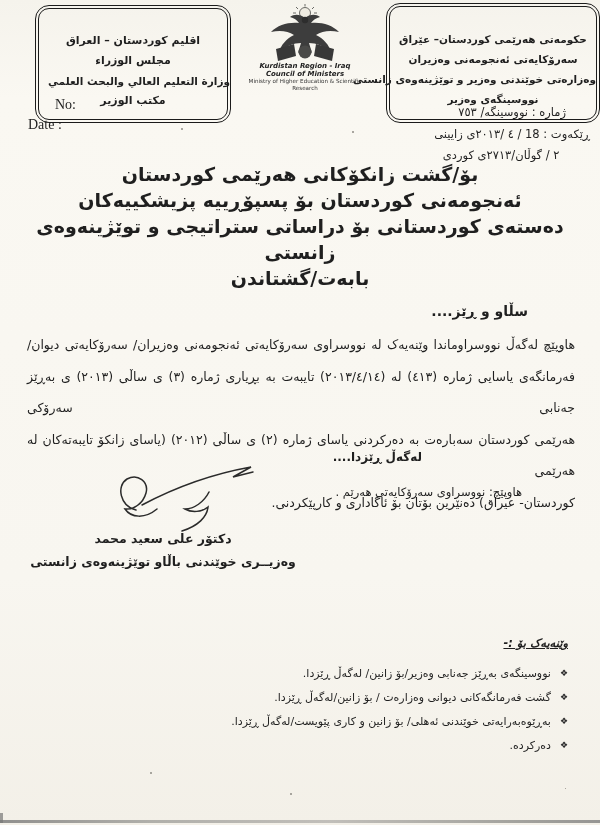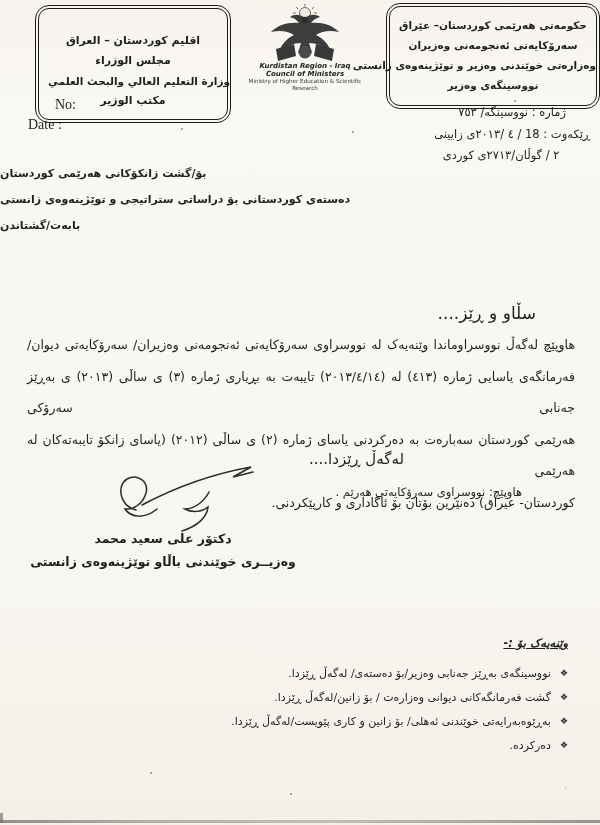--- a/index.html
+++ b/index.html
@@ -9,39 +9,39 @@
     font-family:"DejaVu Sans",sans-serif;color:#1f1f1f;
   }
   
   .hdr-box{
     position:absolute;border:4px double #1b1b1b;border-radius:14px;
     direction:rtl;text-align:center;font-weight:bold;overflow:visible;
   }
   .hdr-box .ln{white-space:nowrap;}
   .hdr-box-left{left:35px;top:5px;width:188px;height:88px;padding-top:22px;font-size:11px;line-height:20px;}
   .hdr-box-left .ln:nth-child(3){font-size:10.5px;position:relative;left:6px;}
-  .hdr-box-right{left:386px;top:3px;width:206px;height:90px;padding-top:8px;font-size:10.5px;line-height:20px;}
+  .hdr-box-right{left:386px;top:3px;width:206px;height:90px;padding-top:22px;font-size:10.5px;line-height:20px;}
   .emblem{position:absolute;left:238px;top:2px;width:134px;text-align:center;}
   .emblem svg{display:block;margin:0 auto;}
   .emblem .cap1,.emblem .cap2{font-size:7px;font-weight:bold;line-height:8px;color:#222;font-style:italic;}
   .emblem .cap3{font-size:5.6px;line-height:7px;color:#333;}
   
   .ref-no{position:absolute;left:55px;top:97px;font-family:"Liberation Serif",serif;font-size:14px;}
   .ref-date{position:absolute;left:28px;top:117px;font-family:Liberation Serif, serif;font-size:14px;}
   .ref-right{position:absolute;right:10px;top:102px;direction:rtl;text-align:center;font-size:11.5px;line-height:21.5px;}
   .ref-right .ln3{padding-right:22px;}
   
-  .title-block{position:absolute;left:0;right:0;top:161px;text-align:left;direction:rtl;
-    font-weight:bold;font-size:11px;line-height:26px;}
+  .title-block{position:absolute;left:0;right:0;top:161px;text-align:center;direction:rtl;
+    font-weight:bold;font-size:19px;line-height:26px;}
   
-  .salutation{position:absolute;right:64px;top:303px;direction:rtl;font-weight:normal;font-size:17px;}
+  .salutation{position:absolute;right:72px;top:303px;direction:rtl;font-weight:bold;font-size:14px;}
   .body-text{position:absolute;left:27px;right:25px;top:329px;direction:rtl;font-size:12.5px;line-height:31.5px;}
   .body-text .jl{text-align:justify;text-align-last:justify;}
   .body-text .last{text-align:right;text-align-last:right;}
-  .closing{position:absolute;right:196px;top:450px;direction:rtl;font-weight:normal;font-size:15px;}
+  .closing{position:absolute;right:178px;top:450px;direction:rtl;font-weight:bold;font-size:12px;}
   .attachment{position:absolute;right:78px;top:485px;direction:rtl;font-size:11.5px;}
   .signature-svg{position:absolute;left:112px;top:460px;}
   .sig-block{position:absolute;left:18px;top:528px;width:290px;text-align:center;direction:rtl;font-weight:bold;}
   .sig-name{font-size:12.5px;line-height:22px;}
   .sig-title{font-size:12.5px;line-height:24px;}
   
   .cc-heading{position:absolute;right:32px;top:636px;direction:rtl;font-weight:bold;font-style:italic;
     font-size:11.5px;text-decoration:underline;}
   .cc-list{position:absolute;right:32px;top:662px;direction:rtl;text-align:right;font-size:11px;line-height:23px;}
   .cc-item{white-space:nowrap;}
@@ -96,20 +96,21 @@
   <div class="ref-no">No:</div>
   <div class="ref-date">Date :</div>
   <div class="ref-right">
     <div>ژماره : نووسینگه/ ٧٥٣</div>
     <div>ڕێکەوت : 18 / ٤ /٢٠١٣ی زایینی</div>
     <div class="ln3">٢ / گوڵان/٢٧١٣ی کوردی</div>
   </div>
 
   <div class="title-block">
     <div>بۆ/گشت زانکۆکانی هەرێمی کوردستان</div>
+    <div>ئەنجومەنی کوردستان بۆ پسپۆڕییە پزیشکییەکان</div>
     <div>دەستەی کوردستانی بۆ دراساتی ستراتیجی و توێژینەوەی زانستی</div>
     <div>بابەت/گشتاندن</div>
   </div>
 
   <div class="salutation">سڵاو و ڕێز....</div>
   <div class="body-text">
     <div class="jl">هاوپێچ لەگەڵ نووسراوماندا وێنەیەک لە نووسراوی سەرۆکایەتی ئەنجومەنی وەزیران/ سەرۆکایەتی دیوان/</div>
     <div class="jl">فەرمانگەی یاسایی ژماره (٤١٣) له (٢٠١٣/٤/١٤) تایبەت به بڕیاری ژماره (٣) ی ساڵی (٢٠١٣) ی بەڕێز جەنابی سەرۆکی</div>
     <div class="jl">هەرێمی کوردستان سەبارەت بە دەرکردنی یاسای ژماره (٢) ی ساڵی (٢٠١٢) (یاسای زانکۆ تایبەتەکان لە هەرێمی</div>
     <div class="last">کوردستان- عیراق) دەنێرین بۆتان بۆ ئاگاداری و کارپێکردنی.</div>
@@ -129,21 +130,21 @@
   </span>
 
   <div class="sig-block">
     <div class="sig-name">دکتۆر علی سعید محمد</div>
     <div class="sig-title">وەزیــری خوێندنی باڵاو توێژینەوەی زانستی</div>
   </div>
 
   <div class="cc-heading">وێنەیەک بۆ :-</div>
   <div class="cc-list">
     <div class="cc-item">
-      <span class="bullet">❖</span><span>نووسینگەی بەڕێز جەنابی وەزیر/بۆ دەستەی/ لەگەڵ ڕێزدا.</span>
+      <span class="bullet">❖</span><span>نووسینگەی بەڕێز جەنابی وەزیر/بۆ زانین/ لەگەڵ ڕێزدا.</span>
     </div>
     <div class="cc-item">
       <span class="bullet">❖</span><span>گشت فەرمانگەکانی دیوانی وەزارەت / بۆ زانین/لەگەڵ ڕێزدا.</span>
     </div>
     <div class="cc-item">
       <span class="bullet">❖</span><span>بەڕێوەبەرایەتی خوێندنی ئەهلی/ بۆ زانین و کاری پێویست/لەگەڵ ڕێزدا.</span>
     </div>
     <div class="cc-item">
       <span class="bullet">❖</span><span>دەرکردە.</span>
     </div>

